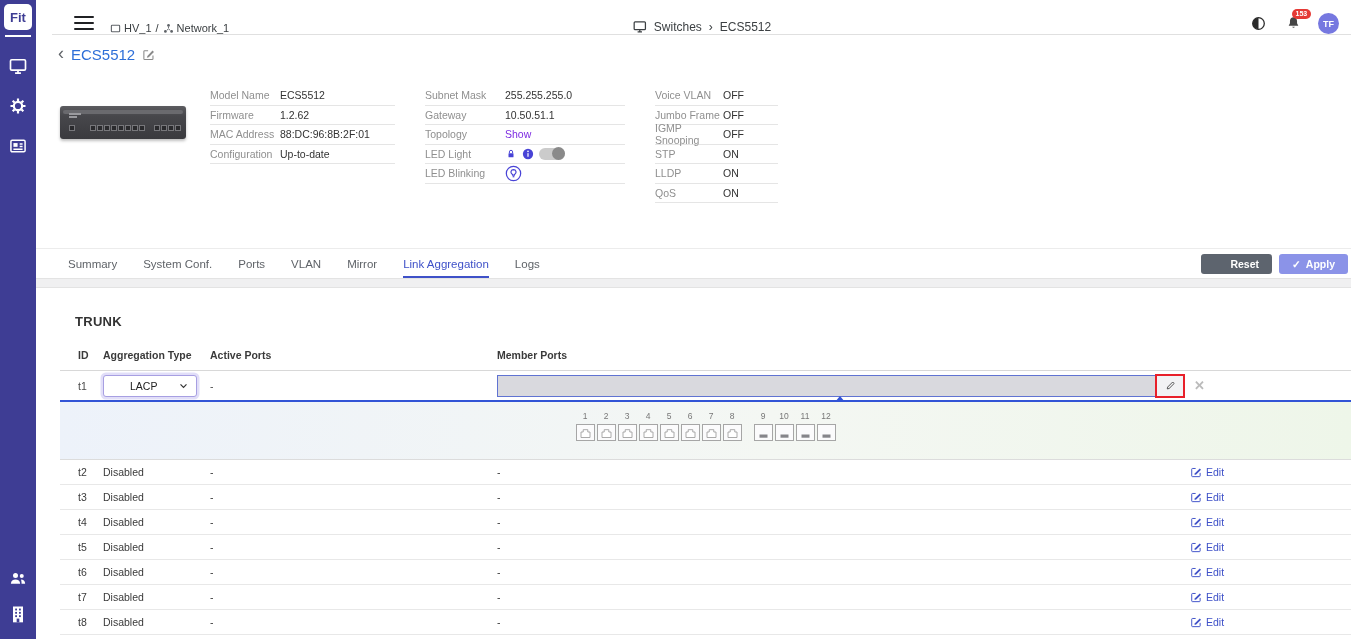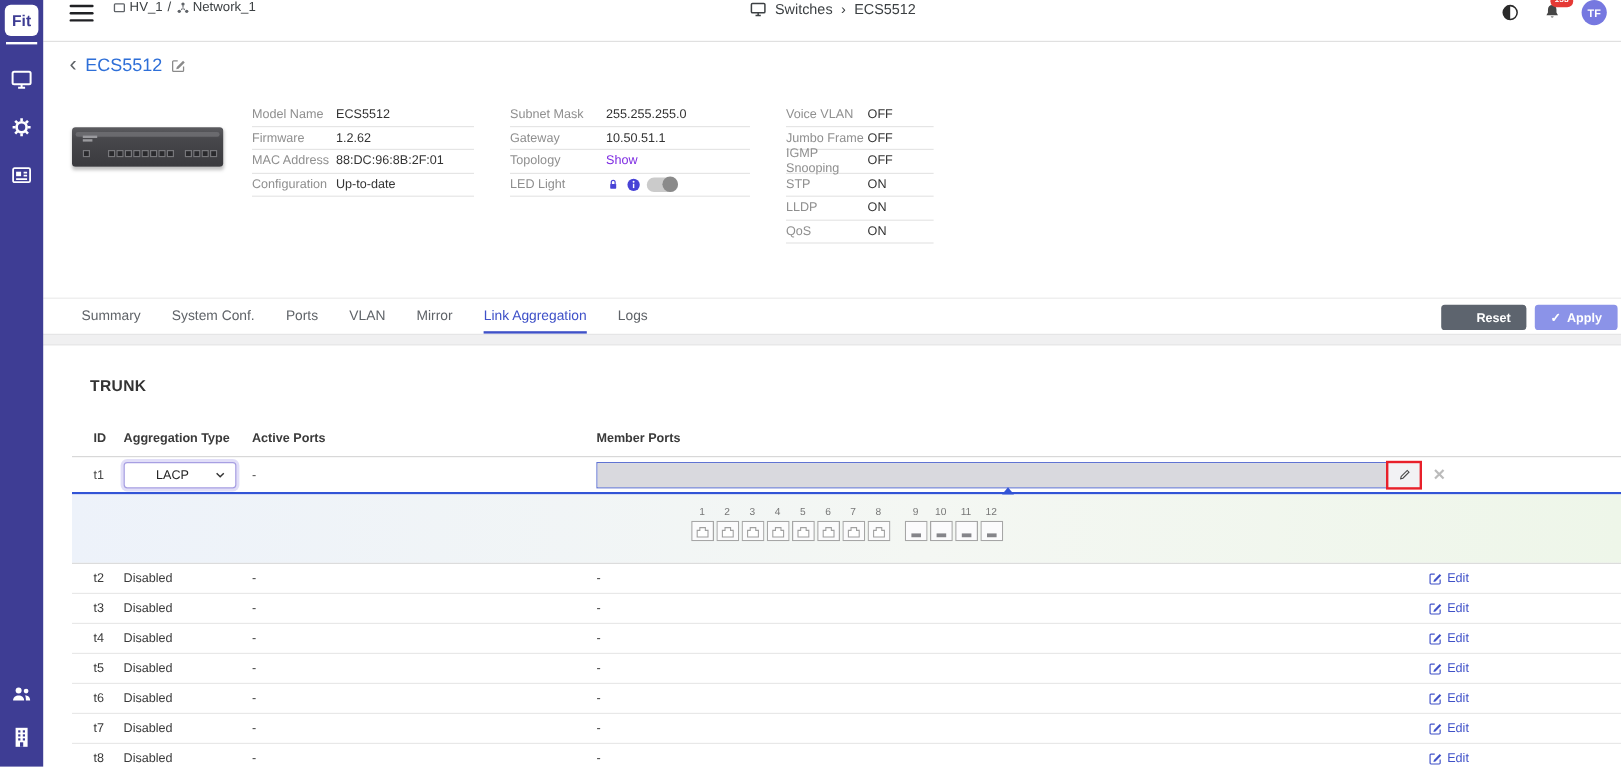--- a/index.html
+++ b/index.html
@@ -12,22 +12,22 @@
     display:flex; flex-direction:column; align-items:center; }
   .logo-box { margin-top:4px; width:28px; height:26px; background:#fff; border-radius:5px;
     display:grid; place-items:center; font-weight:bold; font-size:13px; color:#3e3d94; cursor:pointer; }
   .logo-underline { width:26px; height:2px; background:#fff; margin-top:5px; }
   .side-ic { width:22px; height:22px; margin-top:18px; cursor:pointer; display:grid; place-items:center; }
   .side-ic svg { width:20px; height:20px; }
   .side-spacer { flex:1; }
   .side-ic.bottom { margin-top:0; margin-bottom:14px; }
 
   
-  .header { position:absolute; left:36px; top:0; right:0; height:35px; background:#fff;
-    border-bottom:1px solid #e0e0e0; display:flex; align-items:flex-start; }
+  .header { position:absolute; left:52px; top:0; right:0; height:35px; background:#fff;
+    border-bottom:1px solid #e0e0e0; display:flex; align-items:flex-end; }
   .hamburger { margin-left:22px; width:20px; cursor:pointer; }
   .hamburger div { height:2.4px; background:#202124; margin:3.6px 0; border-radius:1px; }
   .crumbs { display:flex; align-items:center; margin-left:16px; font-size:11px; color:#3c4043; gap:4px; }
   .crumb-item { display:flex; align-items:center; gap:3px; cursor:pointer; }
   .hdr-center { position:absolute; left:50%; transform:translateX(-50%); display:flex; align-items:center;
     gap:7px; font-size:12px; color:#3c4043; }
   .hdr-right { margin-left:auto; display:flex; align-items:center; gap:15px; margin-right:12px; }
   .hicon { position:relative; width:20px; height:20px; cursor:pointer; display:grid; place-items:center; }
   .badge { position:absolute; top:-5px; left:9px; background:#e53935; color:#fff; font-size:7px;
     font-weight:bold; padding:1.5px 3.5px; border-radius:7px; line-height:1; }
@@ -75,21 +75,21 @@
     cursor:pointer; font-family:"Liberation Sans", sans-serif; display:flex; align-items:center; gap:5px; }
   .btn-reset { background:#5d646e;padding-left:29px; }
   .btn-apply { background:#8b93e8; }
 
   .gray-gap { height:10px; background:#f0f0f1; border-top:1px solid #e3e3e3; border-bottom:1px solid #e3e3e3; }
 
   
   .trunk-card { background:#fff; padding-left:24px; height:351px; }
   .trunk-title { padding-top:26px; margin-left:15px; font-size:13px; font-weight:bold; color:#333;
     letter-spacing:.3px; }
-  .thead { margin-top:30px; display:flex; align-items:center; padding:0 0 9px 18px;
+  .thead { margin-top:20px; display:flex; align-items:center; padding:0 0 9px 18px;
     border-bottom:1px solid #d8d8d8; font-size:10.5px; font-weight:bold; color:#3a3a3a; }
   .c-id { width:25px; } .c-type { width:107px; } .c-active { width:287px; } .c-member { flex:1; } .c-action { width:161px; }
 
   .t1row { height:31px; display:flex; align-items:center; padding-left:18px;
     border-bottom:2px solid #3254d6; font-size:10.5px; color:#4a4a4a; }
   .lacp-select { width:94px; height:22px; border:1px solid #a79fe2; border-radius:3px; background:#fff;
     box-shadow:0 0 0 2.5px rgba(147,135,230,.28); display:flex; align-items:center; padding:0 7px 0 26px;
     font-size:10.5px; color:#222; cursor:pointer; }
   .lacp-select .sel-lbl { flex:1; }
   .member-wrap { flex:1; height:22px; margin-right:6px; border:1px solid #6073d2; display:flex; background:#fff; }
@@ -291,20 +291,28 @@
             <svg width="12" height="12" viewBox="0 0 14 14">
                 <circle cx="7" cy="7" r="6" fill="#4843d6"></circle>
                 <rect x="6.3" y="6" width="1.4" height="4.2" fill="#fff"></rect>
                 <circle cx="7" cy="4" r="0.95" fill="#fff"></circle>
               </svg>
             <span class="toggle">
                 <span class="knob"></span>
               </span>
           </span>
         </div>
+        <div class="irow">
+            <span class="ilabel">LED Blinking</span>
+          <svg width="17" height="17" viewBox="0 0 18 18" fill="none" stroke="#4843d6" stroke-width="1.3">
+              <circle cx="9" cy="9" r="7.6"></circle>
+              <path d="M9 4.8a2.7 2.7 0 0 1 1.4 5c-.3.2-.5.5-.5.9H8.1c0-.4-.2-.7-.5-.9A2.7 2.7 0 0 1 9 4.8z"></path>
+              <path d="M8.1 12.4h1.8"></path>
+            </svg>
+        </div>
       </div>
       <div class="icol icol3">
         <div class="irow">
             <span class="ilabel">Voice VLAN</span>
             <span class="ival">OFF</span>
           </div>
         <div class="irow">
             <span class="ilabel">Jumbo Frame</span>
             <span class="ival">OFF</span>
           </div>

